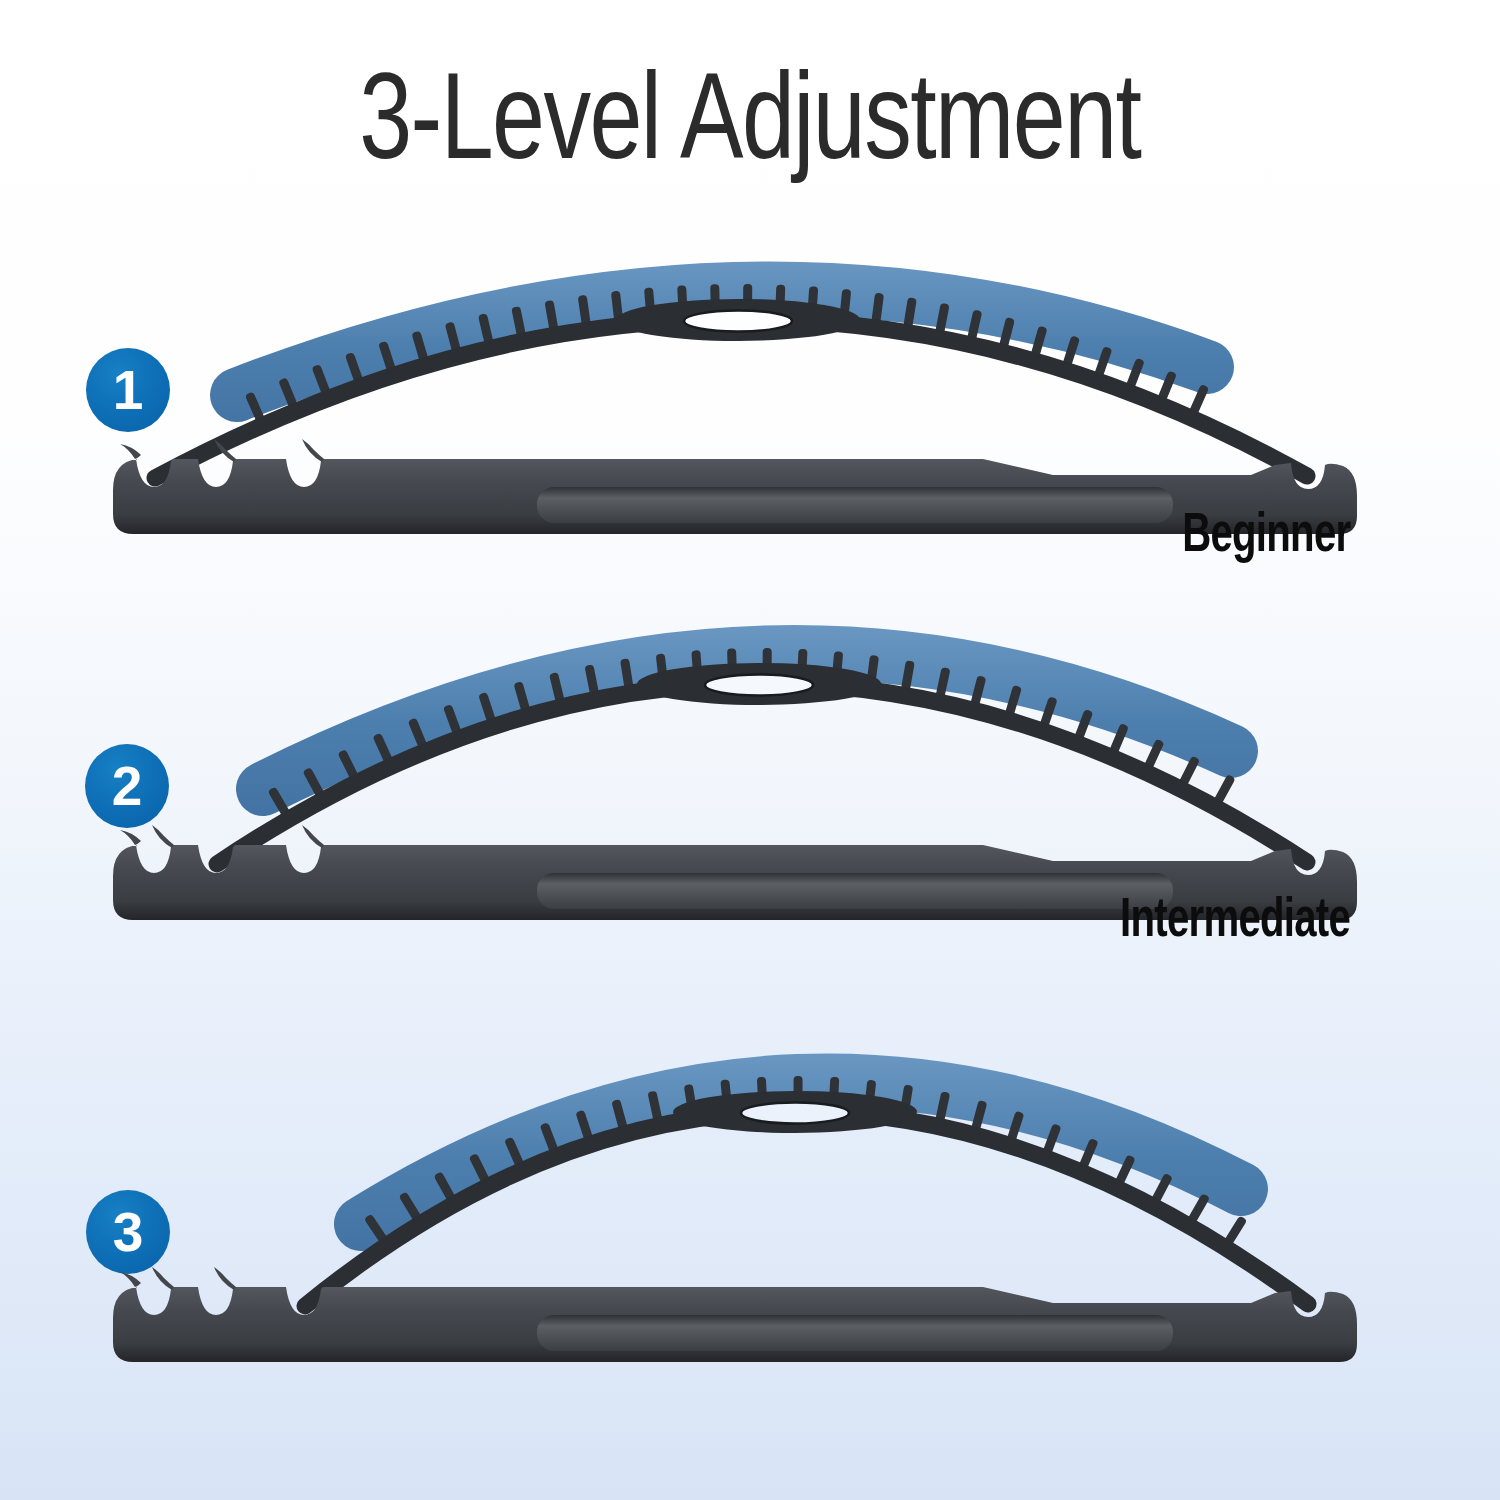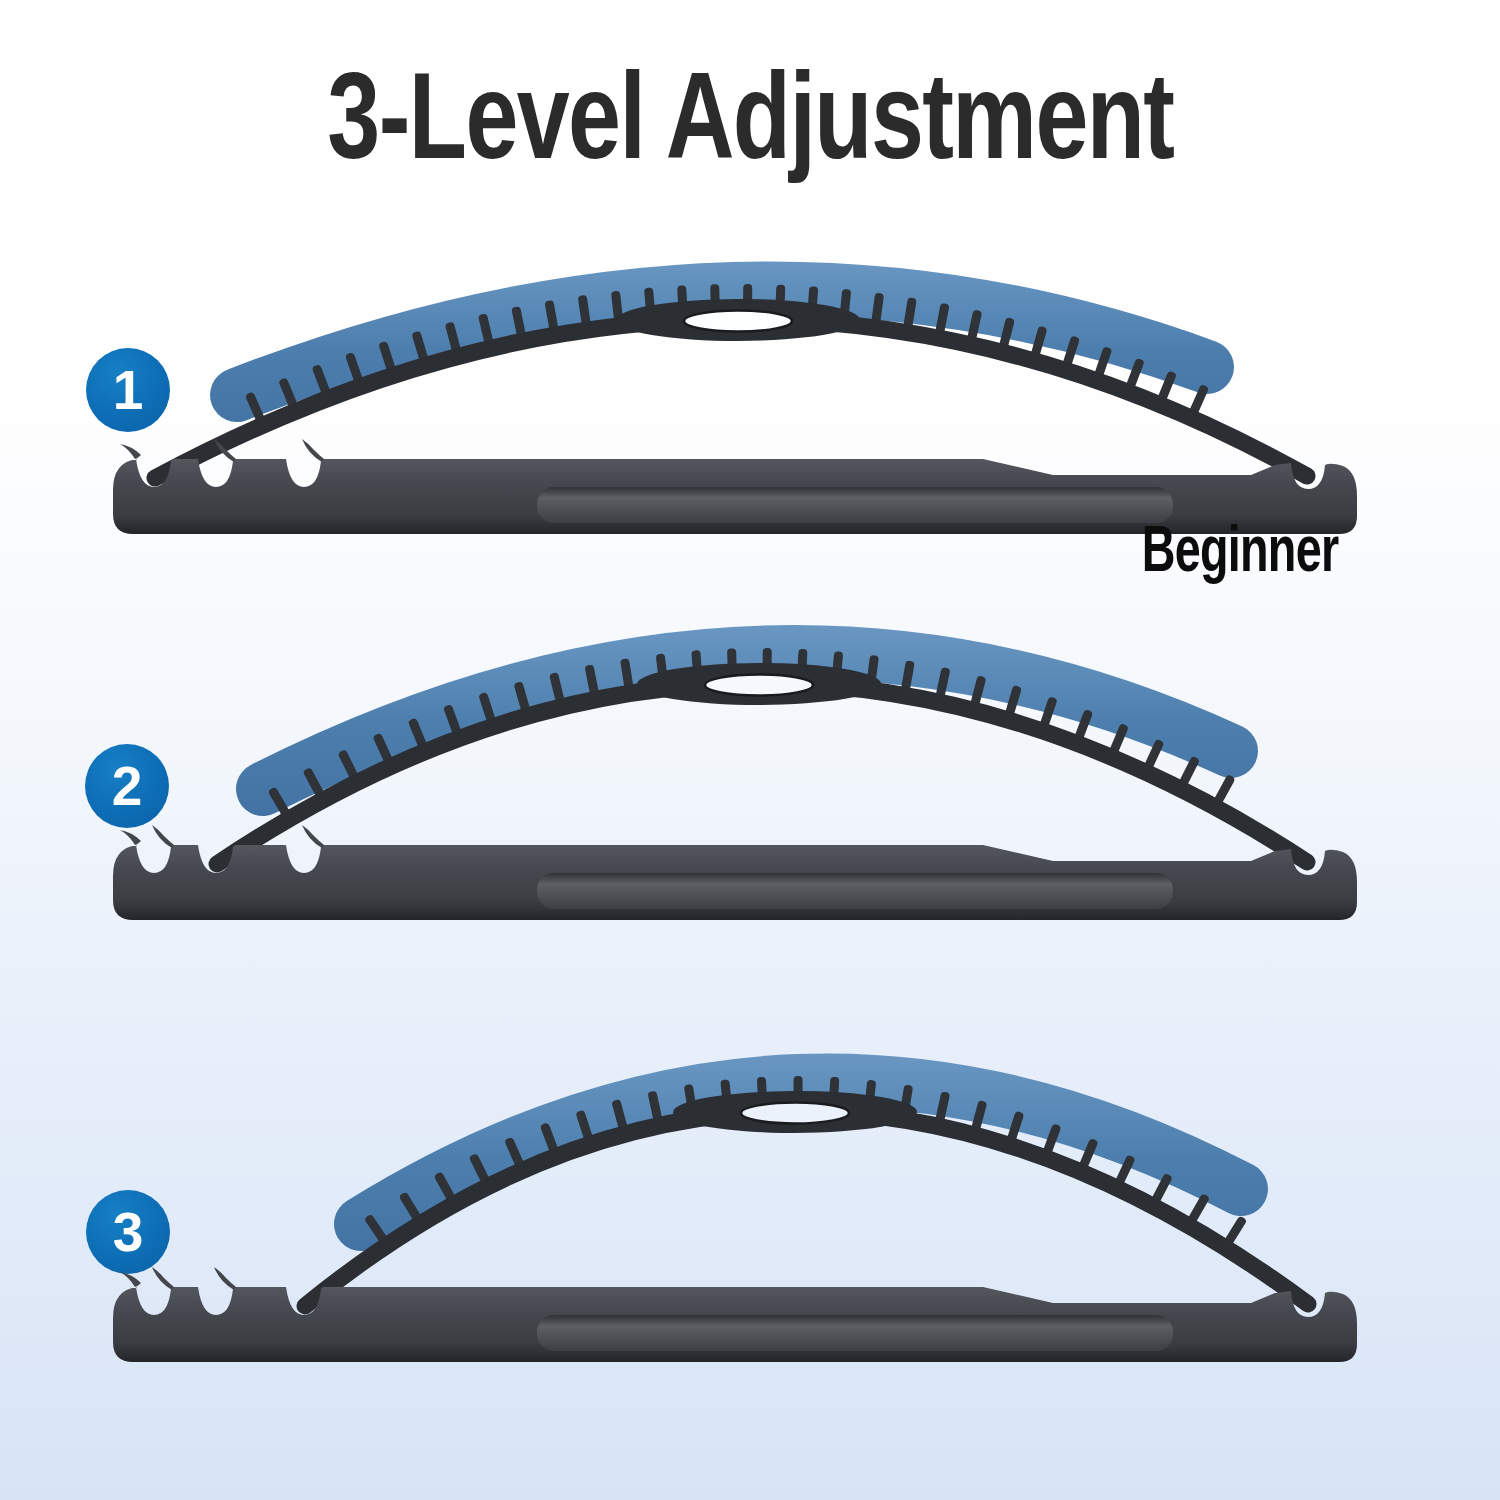--- a/index.html
+++ b/index.html
@@ -3,33 +3,33 @@
 <meta charset="utf-8">
 <style>
   html,body{margin:0;padding:0;background:#fff;}
   .canvas{
     position:relative;width:1500px;height:1500px;overflow:hidden;
     font-family:"Liberation Sans", sans-serif;
     background:linear-gradient(180deg,#ffffff 0%,#fefeff 28%,#f3f7fc 50%,#e6eefa 72%,#d8e4f6 100%);
   }
   .title{
     position:absolute;top:46px;left:0;width:100%;margin:0;
-    text-align:center;font-weight:bold;font-size:122px;letter-spacing:-2px;color:#2b2b2b;
+    text-align:center;font-weight:normal;font-size:122px;letter-spacing:-2px;color:#2b2b2b;
   }
   .title .squeeze{display:inline-block;transform:scaleX(0.78);transform-origin:50% 50%;white-space:nowrap;}
   .badge{
     position:absolute;width:84px;height:84px;border-radius:50%;
     background:radial-gradient(circle at 38% 30%, #1780c5 0%, #0d6db5 55%, #0a62a6 100%);
     color:#ffffff;display:flex;align-items:center;justify-content:center;
     font-size:55px;font-weight:bold;
   }
   .device{position:absolute;left:105px;width:1260px;display:block;}
   .level-label{
-    position:absolute;right:150px;margin:12px;
-    font-size:64px;font-weight:bold;color:#0c0c0c;white-space:nowrap;
+    position:absolute;right:150px;margin:0;
+    font-size:55px;font-weight:bold;color:#0c0c0c;white-space:nowrap;
   }
   .level-label .squeeze{display:inline-block;transform:scaleX(0.73);transform-origin:100% 50%;letter-spacing:-1px;}
 </style>
 </head>
 <body>
 
 <div class="canvas">
 
   <h1 class="title"><span class="squeeze">3-Level Adjustment</span></h1>
 
@@ -166,20 +166,21 @@
       <ellipse cx="653.9999999995043" cy="63.00000000000091" rx="122" ry="21" fill="#2b2e33" transform="rotate(-0.1 653.9999999995043 63.00000000000091)"></ellipse>
       <ellipse cx="653.9999999995043" cy="64.00000000000091" rx="54" ry="10.5" fill="#f5f9fe" stroke="#191b1e" stroke-width="2.5" transform="rotate(-0.1 653.9999999995043 64.00000000000091)"></ellipse>
       <g>
         <path d="M 8 255 Q 8 227 32 224 L 31 224 Q 35 252 49 252 Q 63 252 66 226 L 68 224 L 93 224 Q 97 252 111 252 Q 125 252 128 226 L 130 224 L 181 224 Q 185 252 199 252 Q 213 252 216 226 L 218 224 L 878 224 L 948 240 L 1146 240 L 1170 230 L 1186 228 Q 1188 254 1203 254 Q 1218 254 1220 230 Q 1226 227 1238 231 Q 1252 237 1252 261 L 1252 281 Q 1252 299 1234 299 L 28 299 Q 8 299 8 279 Z" fill="url(#baseG1)"></path>
         <rect x="432" y="252" width="636" height="36" rx="17" fill="url(#panelG1)"></rect>
         <path d="M 30 224 Q 24 214 15 209 Q 27 211 36 220 Q 33 223 30 224 Z" fill="#43464b"></path>
         <path d="M 67 227 Q 53 219 47 204 Q 53 208 59 215 Q 64 220 69 224 Z" fill="#43464b"></path>
         <path d="M 217 227 Q 203 219 197 204 Q 203 208 209 215 Q 214 220 219 224 Z" fill="#43464b"></path>
       </g>
     </svg>
+  <p class="level-label" style="top:885px;"><span class="squeeze">Intermediate</span></p>
 
   <div class="badge" style="left:86px;top:1190px;">
     <span>3</span>
   </div>
   <svg class="device" id="device-2" style="top: 1049px; height: 316px;" viewBox="0 0 1260 316" width="1260" height="316">
       <defs>
         <linearGradient id="baseG2" gradientUnits="userSpaceOnUse" x1="0" y1="235" x2="0" y2="313">
           <stop offset="0%" stop-color="#55585e"></stop>
           <stop offset="35%" stop-color="#45484e"></stop>
           <stop offset="75%" stop-color="#3a3d42"></stop>

